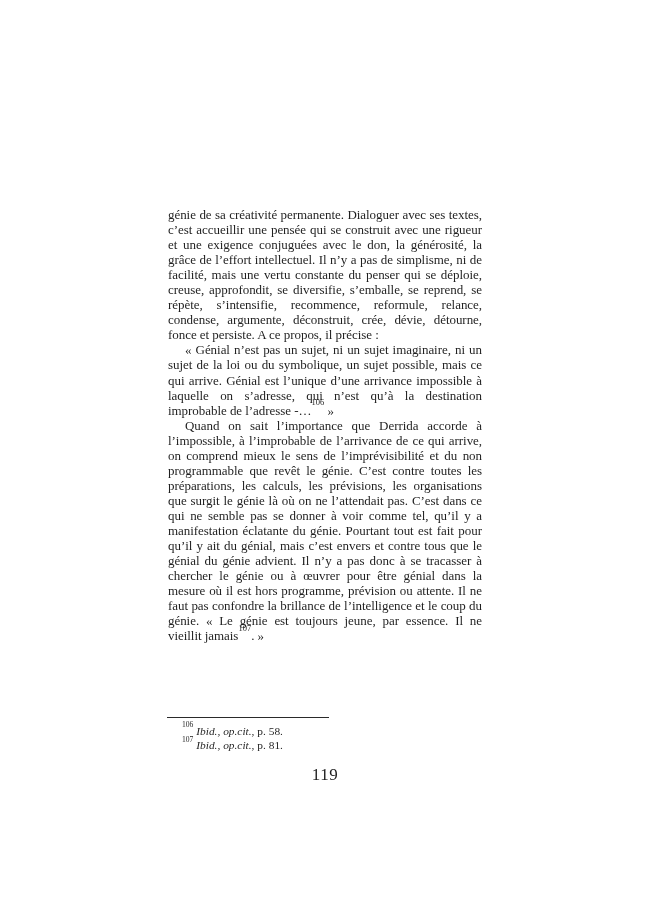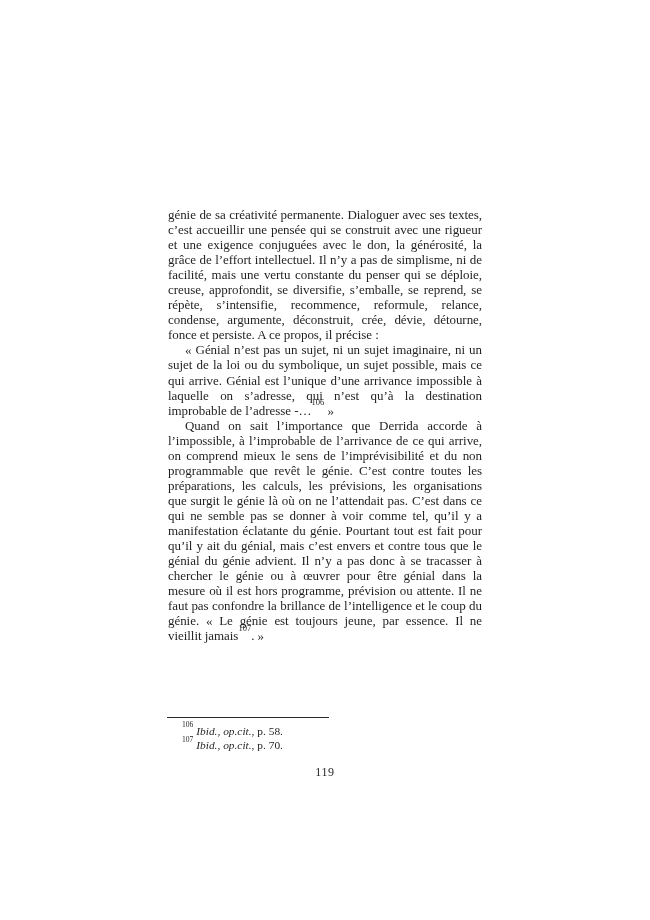--- a/index.html
+++ b/index.html
@@ -66,37 +66,37 @@
     line-height: 0;
     position: relative;
     top: -3px;
   }
   .page-number {
     position: absolute;
     left: 0;
     top: 741px;
     width: 650px;
     text-align: center;
-    font-size: 12px;
+    font-size: 17px;
     letter-spacing: 0.6px;
   }
 </style>
 </head>
 <body>
 
 <div class="page">
 
   <div class="text-block">
       <p class="para"><span>génie de sa créativité permanente. Dialoguer avec ses textes, c’est accueillir une pensée qui se construit avec une rigueur et une exigence conjuguées avec le don, la générosité, la grâce de l’effort intellectuel. Il n’y a pas de simplisme, ni de facilité, mais une vertu constante du penser qui se déploie, creuse, approfondit, se diversifie, s’emballe, se reprend, se répète, s’intensifie, recommence, reformule, relance, condense, argumente, déconstruit, crée, dévie, détourne, fonce et persiste. A ce propos, il précise&nbsp;:</span></p>
       <p class="para indent"><span>«&nbsp;Génial n’est pas un sujet, ni un sujet imaginaire, ni un sujet de la loi ou du symbolique, un sujet possible, mais ce qui arrive. Génial est l’unique d’une arrivance impossible à laquelle on s’adresse, qui n’est qu’à la destination improbable de l’adresse -…</span><sup class="ref">106</sup><span>&nbsp;»</span></p>
       <p class="para indent"><span>Quand on sait l’importance que Derrida accorde à l’impossible, à l’improbable de l’arrivance de ce qui arrive, on comprend mieux le sens de l’imprévisibilité et du non programmable que revêt le génie. C’est contre toutes les préparations, les calculs, les prévisions, les organisations que surgit le génie là où on ne l’attendait pas. C’est dans ce qui ne semble pas se donner à voir comme tel, qu’il y a manifestation éclatante du génie. Pourtant tout est fait pour qu’il y ait du génial, mais c’est envers et contre tous que le génial du génie advient. Il n’y a pas donc à se tracasser à chercher le génie ou à œuvrer pour être génial dans la mesure où il est hors programme, prévision ou attente. Il ne faut pas confondre la brillance de l’intelligence et le coup du génie. «&nbsp;Le génie est toujours jeune, par essence. Il ne vieillit jamais</span><sup class="ref">107</sup><span>.&nbsp;»</span></p>
     </div>
 
   <div class="footnote-sep"></div>
 
   <div class="footnotes">
       <div class="footnote"><sup>106</sup><i> Ibid., op.cit.</i><span>, p. 58.</span></div>
-      <div class="footnote"><sup>107</sup><i> Ibid., op.cit.</i><span>, p. 70.</span></div>
+      <div class="footnote"><sup>107</sup><i> Ibid., op.cit.</i><span>, p. 81.</span></div>
     </div>
 
   <div class="page-number">119</div>
 
 </div>
 
 </body></html>

